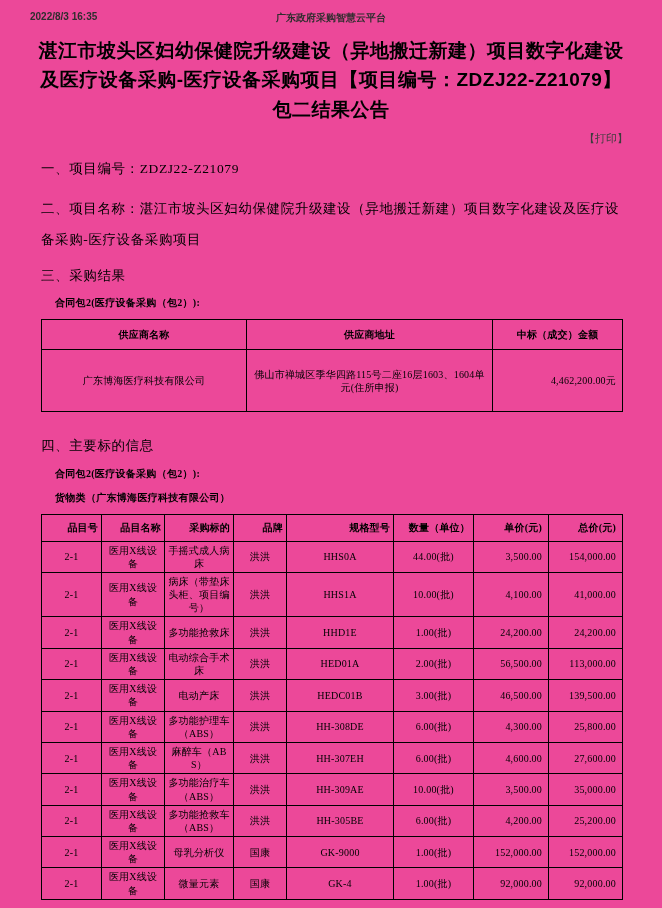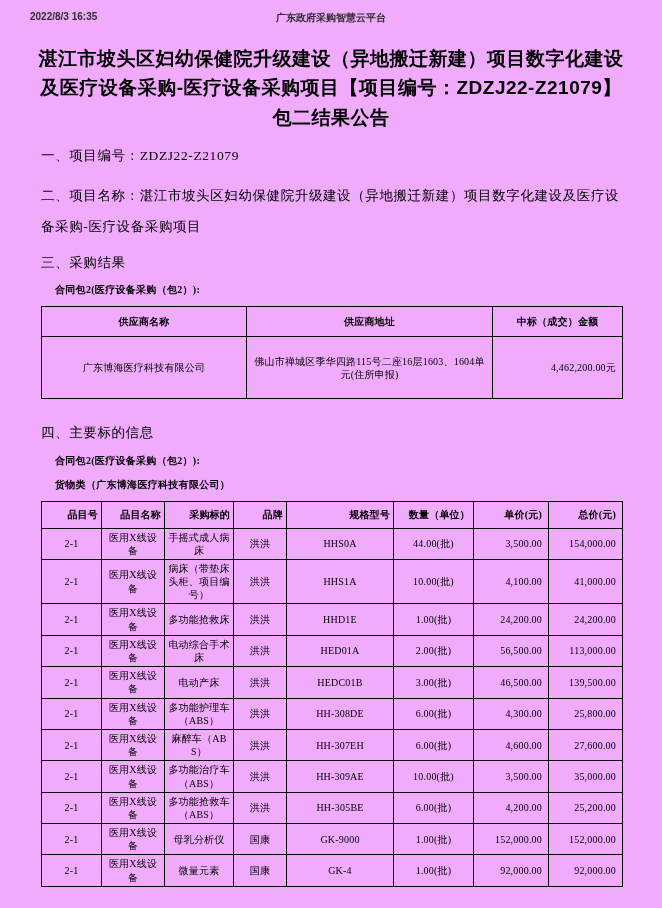--- a/index.html
+++ b/index.html
@@ -1,30 +1,30 @@
 <!DOCTYPE html>
 <html><head>
 <meta charset="utf-8">
 <style>
   * { box-sizing: border-box; }
   html, body { margin: 0; padding: 0; background: #fff; }
   .page {
     width: 662px; height: 908px; margin: 0 auto; position: relative;
-    background: #f0abfc; color: #000; overflow: hidden;
+    background: #ec4899; color: #000; overflow: hidden;
     font-family: "Liberation Serif", "DejaVu Serif", serif;
   }
   .header-bar {
     position: relative; padding-top: 11px; height: 26px;
     font-family: "Liberation Sans", "DejaVu Sans", sans-serif;
     font-size: 10px; font-weight: 700; color: #2e2e2e;
   }
   .timestamp { position: absolute; left: 30px; top: 11px; }
   .platform  { position: absolute; left: 0; right: 0; top: 11px; text-align: center; font-family: Liberation Mono, monospace; }
   .title {
-    margin: 18px auto 0; max-width: 596px; text-align: center;
+    margin: 10px auto 0; max-width: 596px; text-align: center;
     font-family: "Liberation Sans", "DejaVu Sans", sans-serif;
     font-weight: 700; font-size: 19px; line-height: 1.55; letter-spacing: 0.5px;
   }
   .print-row { text-align: right; padding-right: 34px; margin-top: 7px;
     font-size: 11px; height: 14px; }
   .print-btn { color: #3d3d3d; cursor: pointer; text-decoration: none; }
   .content { padding: 0 41px; }
   .sec { font-size: 13.5px; letter-spacing: 0.6px; line-height: 1.5; }
   .sec-1 { margin-top: 14px; }
   .sec-2 { margin-top: 13px; line-height: 2.35; }
@@ -51,20 +51,23 @@
 
 <div class="page">
 
   <div class="header-bar">
     <span class="timestamp">2022/8/3 16:35</span>
     <span class="platform">广东政府采购智慧云平台</span>
   </div>
 
   <h1 class="title">湛江市坡头区妇幼保健院升级建设（异地搬迁新建）项目数字化建设及医疗设备采购-医疗设备采购项目【项目编号：ZDZJ22-Z21079】包二结果公告</h1>
 
+  <div class="print-row">
+    <a class="print-btn">【打印】</a>
+  </div>
 
   <div class="content">
 
     <div class="sec sec-1">一、项目编号：ZDZJ22-Z21079</div>
 
     <div class="sec sec-2">二、项目名称：湛江市坡头区妇幼保健院升级建设（异地搬迁新建）项目数字化建设及医疗设备采购-医疗设备采购项目</div>
 
     <div class="sec sec-3">三、采购结果</div>
 
     <div class="sub">合同包2(医疗设备采购（包2）):</div>

